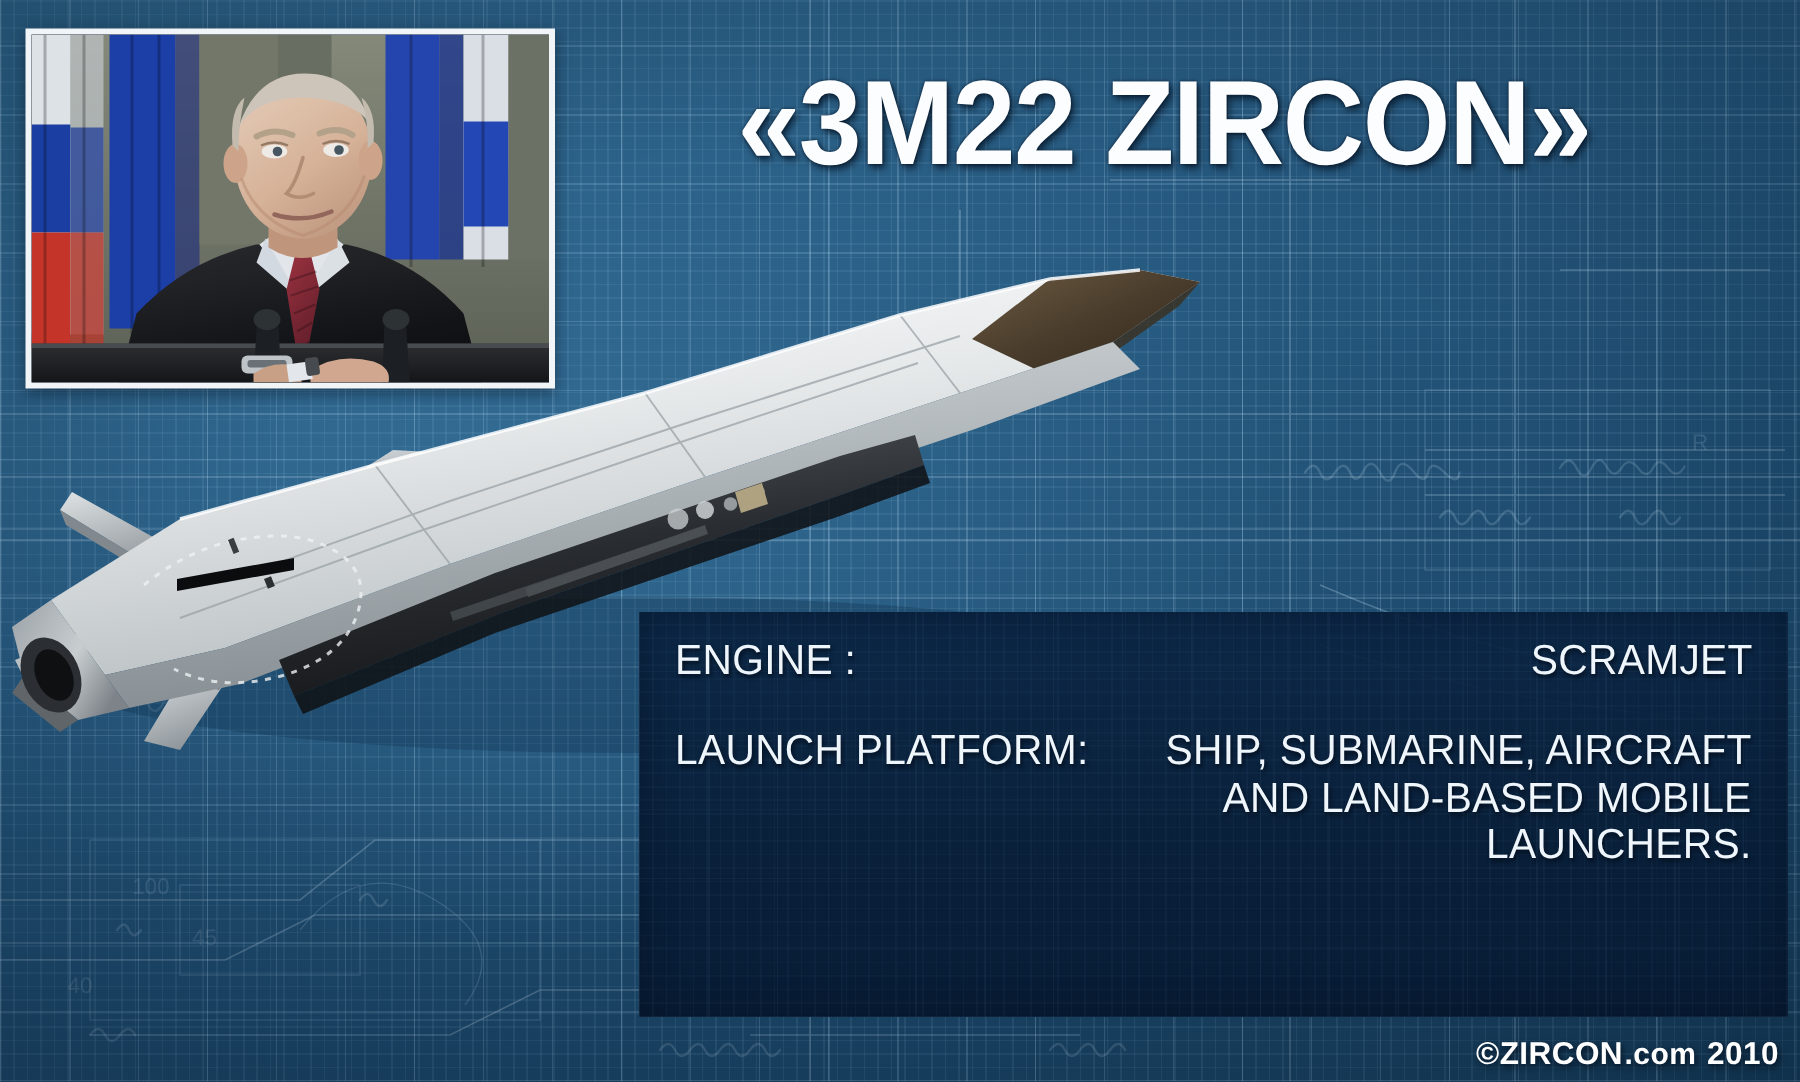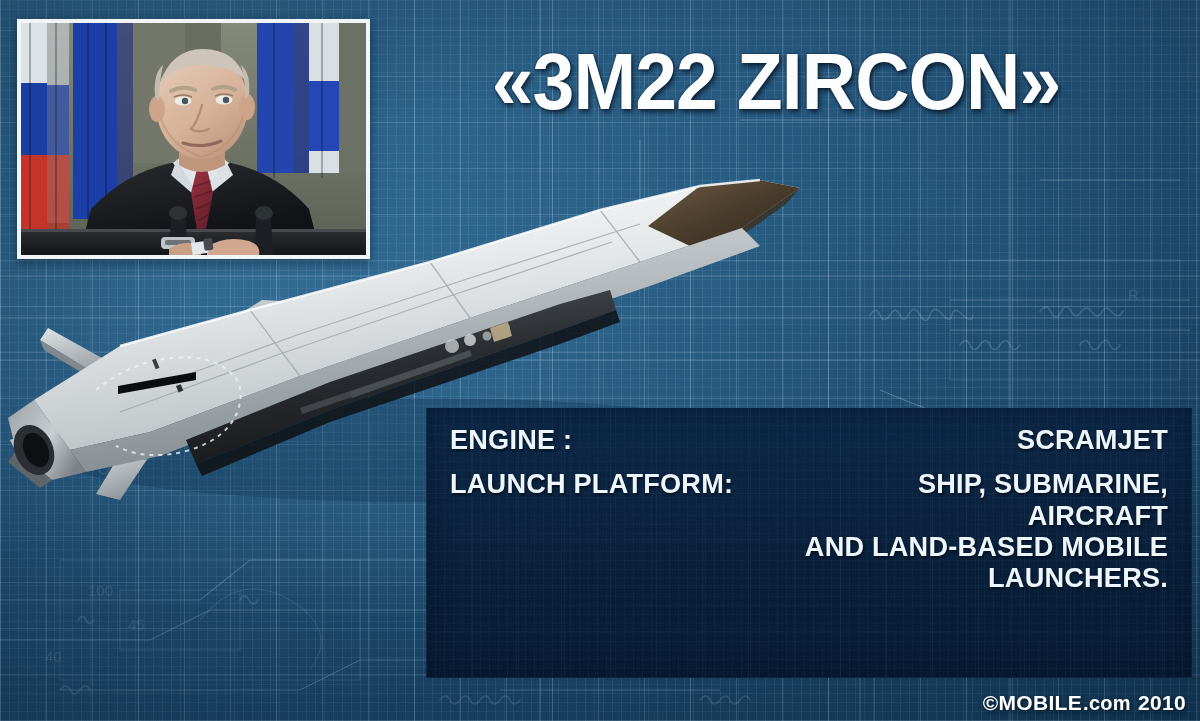--- a/index.html
+++ b/index.html
@@ -89,35 +89,34 @@
       repeating-linear-gradient(90deg, rgba(130,180,220,.16) 0 1px, rgba(0,0,0,0) 1px 9px),
       repeating-linear-gradient(0deg, rgba(130,180,220,.12) 0 1px, rgba(0,0,0,0) 1px 9px),
       repeating-linear-gradient(90deg, rgba(150,195,235,.2) 0 1px, rgba(0,0,0,0) 1px 46px),
       repeating-linear-gradient(0deg, rgba(150,195,235,.16) 0 1px, rgba(0,0,0,0) 1px 46px);
   }
   .spec-rows{
     position:relative;
     padding:16px 24px 0 24px;
     box-sizing:border-box;
     height:100%;
-    font-weight:bold;
   }
   .spec-row{
     display:flex;align-items:flex-start;justify-content:space-between;
     gap:18px;
     color:#eef5fb;
     font-size:28px;
     line-height:1.12;
     letter-spacing:.2px;
     text-shadow:1px 2px 3px rgba(2,10,22,.8);
     margin-bottom:3px;
   }
   .spec-label{flex:0 0 auto;text-align:left;white-space:pre-line;transform:scaleX(.97);transform-origin:left center;}
   .spec-value{flex:1 1 auto;text-align:right;white-space:pre-line;transform:scaleX(.97);transform-origin:right center;}
-  .row-launch{margin-top:13px;}
+  .row-launch{margin-top:29px;}
 
   
   #credit{
     position:absolute;right:14px;bottom:6px;
     color:#ffffff;
     font-size:21px;
     font-weight:700;
     letter-spacing:.3px;
     text-shadow:1px 2px 4px rgba(2,10,22,.85);
     display:flex;align-items:baseline;
@@ -463,16 +462,16 @@
       <div class="spec-row row-launch">
         <span class="spec-label">LAUNCH PLATFORM:</span>
         <span class="spec-value">SHIP, SUBMARINE, AIRCRAFT
 AND LAND-BASED MOBILE LAUNCHERS.</span>
       </div>
 
     </div>
   </div>
 
   <div id="credit">
-    <span>©</span><span>MOBILE</span><span class="dotcom">.com</span>&nbsp;<span>2010</span>
+    <span>©</span><span>ZIRCON</span><span class="dotcom">.com</span>&nbsp;<span>2010</span>
   </div>
 
 </div>
 
 </body></html>

